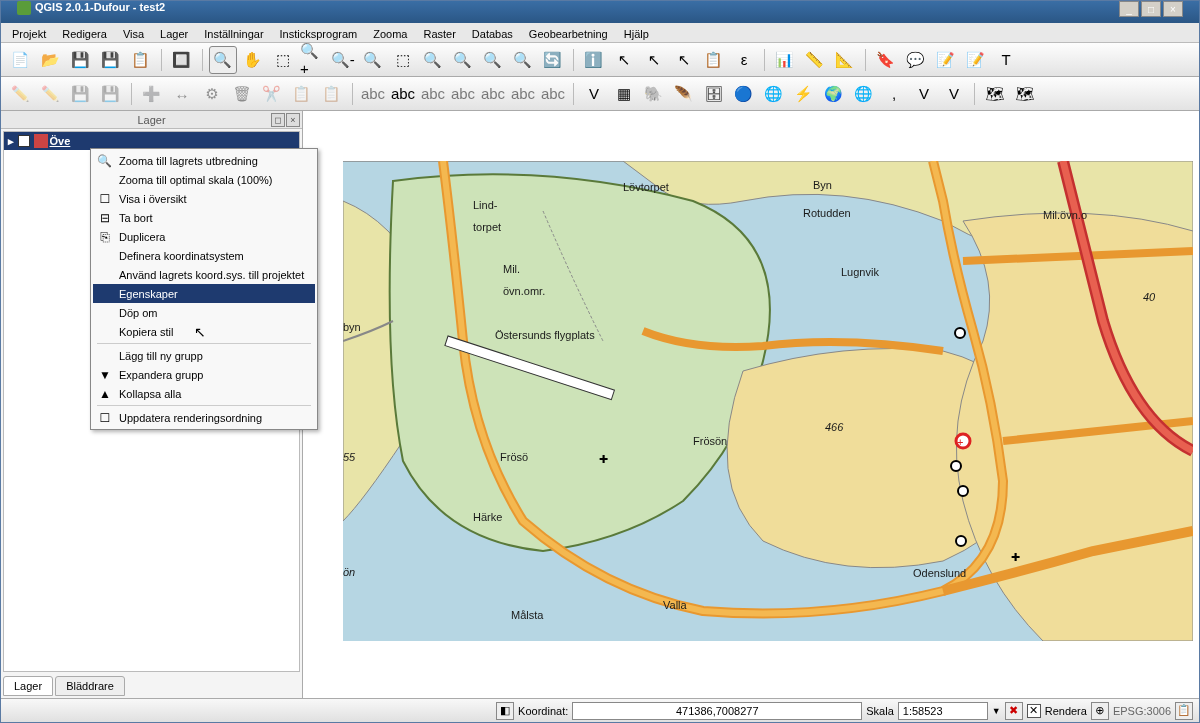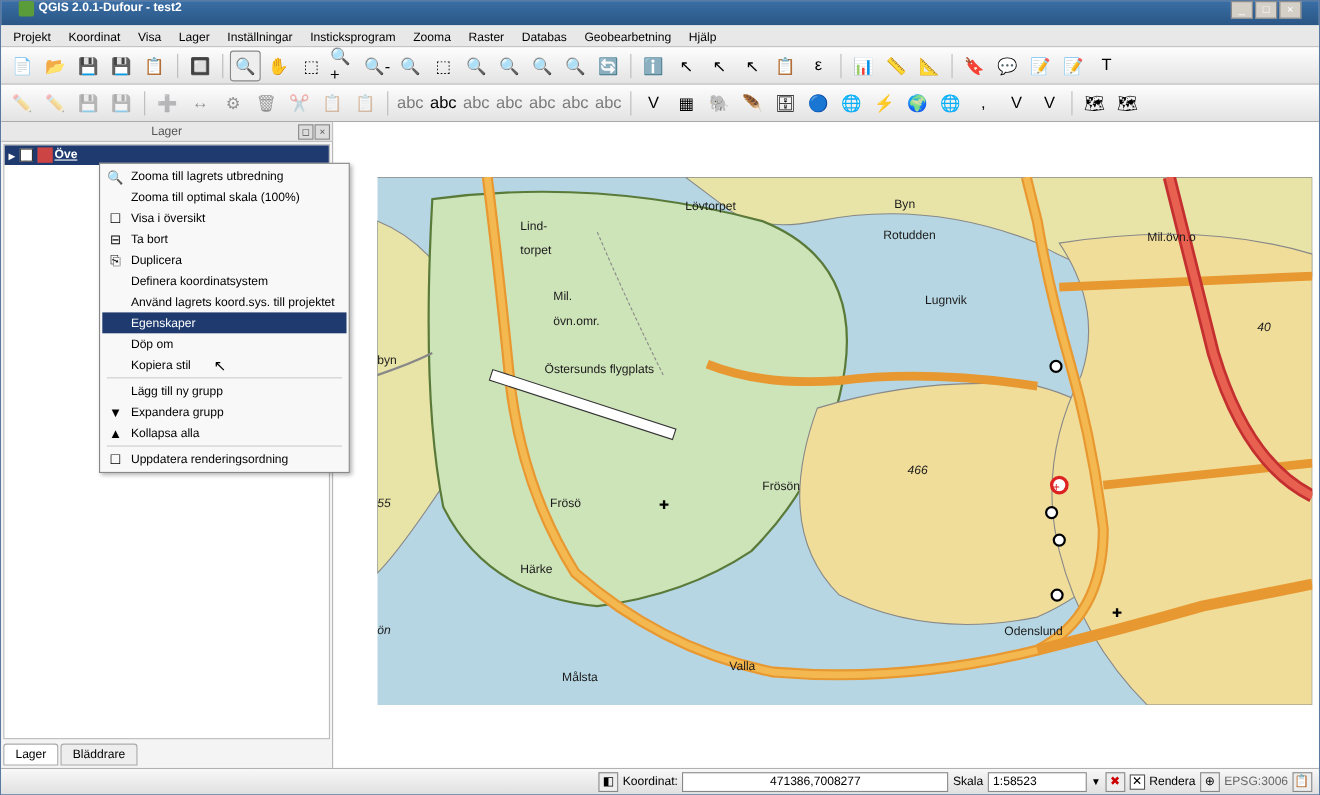--- a/index.html
+++ b/index.html
@@ -50,21 +50,21 @@
   <div class="title-text">QGIS 2.0.1-Dufour - test2</div>
   <div class="win-btns">
     <div class="win-btn">_</div>
     <div class="win-btn">□</div>
     <div class="win-btn">×</div>
   </div>
 </div>
 
 <div class="menubar">
   <div class="menu-item">Projekt</div>
-  <div class="menu-item">Koordinat</div>
+  <div class="menu-item">Redigera</div>
   <div class="menu-item">Visa</div>
   <div class="menu-item">Lager</div>
   <div class="menu-item">Inställningar</div>
   <div class="menu-item">Insticksprogram</div>
   <div class="menu-item">Zooma</div>
   <div class="menu-item">Raster</div>
   <div class="menu-item">Databas</div>
   <div class="menu-item">Geobearbetning</div>
   <div class="menu-item">Hjälp</div>
 </div>
@@ -282,21 +282,21 @@
       <span class="cicon">☐</span>
       <span>Uppdatera renderingsordning</span>
     </div>
 </div>
 <div class="cursor-ptr">↖</div>
 
 <div class="statusbar">
   <div class="spacer"></div>
   <div class="sb-btn">◧</div>
   <span>Koordinat:</span>
-  <input type="text" style="width: 242px; text-align: center;" value="471386,7008277">
+  <input type="text" style="width: 290px; text-align: center;" value="471386,7008277">
   <span>Skala</span>
   <input type="text" style="width: 90px;" value="1:58523">
   <span style="font-size:9px">▼</span>
   <div class="sb-btn" style="color:#c00">✖</div>
   <div class="sb-chk">✕</div>
   <span>Rendera</span>
   <div class="sb-btn">⊕</div>
   <span style="color:#666">EPSG:3006</span>
   <div class="sb-btn">📋</div>
 </div>

